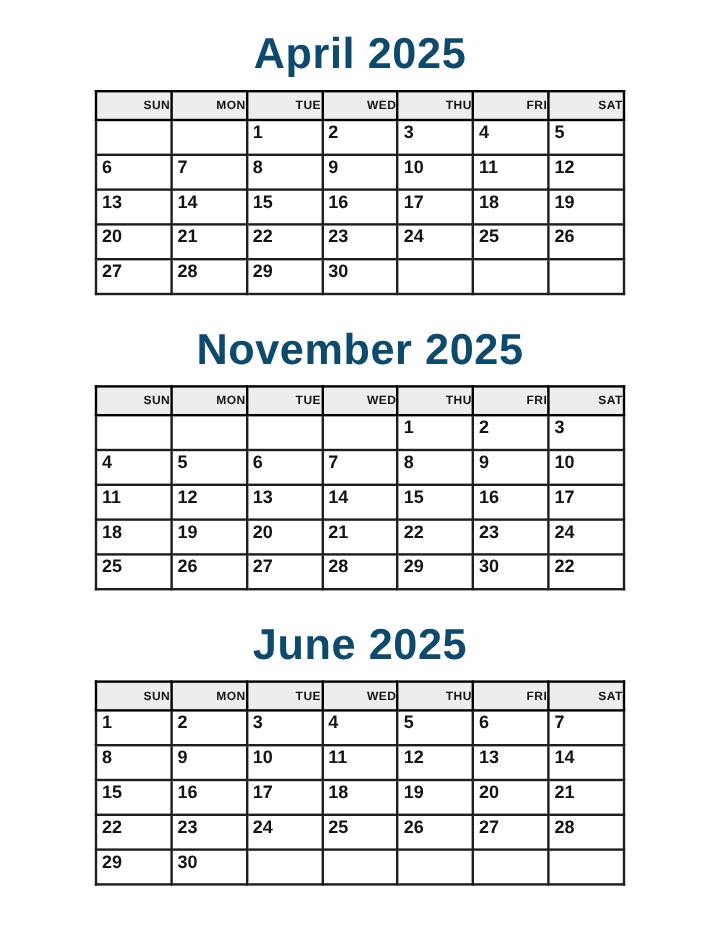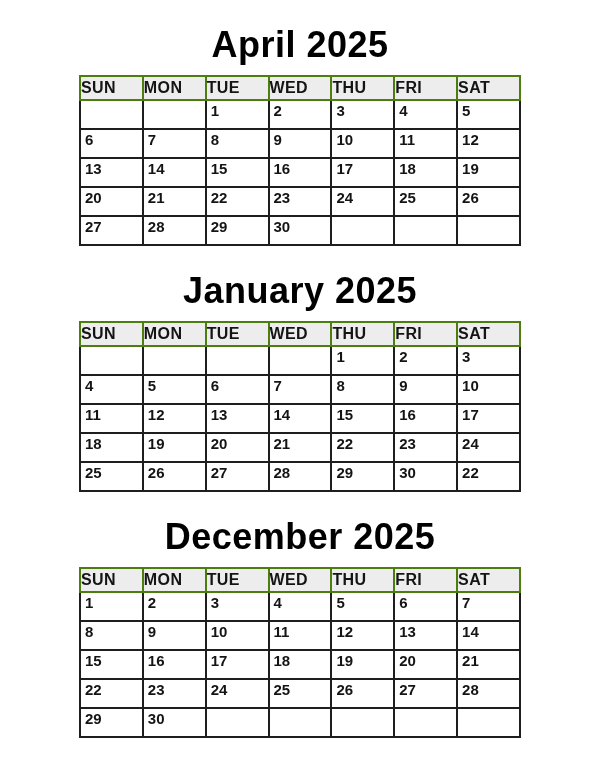--- a/index.html
+++ b/index.html
@@ -20,37 +20,37 @@
   .month {
     width: 600px;
   }
   .month-title {
     margin: 24px 0 9px 0;
     line-height: 42px;
     font-size: 36px;
     font-weight: bold;
     letter-spacing: 0.5px;
     text-align: center;
-    color: #000000;
+    color: #0c4a6e;
   }
   table.month-table {
     border-collapse: collapse;
     table-layout: fixed;
     width: 442px;
     margin: 0 auto;
     background: #ffffff;
   }
   table.month-table th {
-    border: 2px solid #4d7c0f;
+    border: 2px solid #000000;
     background: #ededed;
     height: 22px;
-    font-size: 16px;
+    font-size: 10px;
     font-weight: bold;
     letter-spacing: 0.4px;
-    text-align: left;
+    text-align: right;
     vertical-align: middle;
     color: #141414;
     padding: 0;
   }
   table.month-table td {
     border: 2px solid #1e1e1e;
     height: 26px;
     font-size: 15px;
     font-weight: bold;
     text-align: left;
@@ -123,21 +123,21 @@
             <td>30</td>
             <td></td>
             <td></td>
             <td></td>
           </tr>
         </tbody>
       </table>
     </section>
 
     <section class="month">
-      <h2 class="month-title">January 2025</h2>
+      <h2 class="month-title">November 2025</h2>
       <table class="month-table">
         <thead>
           <tr>
             <th>SUN</th>
             <th>MON</th>
             <th>TUE</th>
             <th>WED</th>
             <th>THU</th>
             <th>FRI</th>
             <th>SAT</th>
@@ -187,21 +187,21 @@
             <td>28</td>
             <td>29</td>
             <td>30</td>
             <td>22</td>
           </tr>
         </tbody>
       </table>
     </section>
 
     <section class="month">
-      <h2 class="month-title">December 2025</h2>
+      <h2 class="month-title">June 2025</h2>
       <table class="month-table">
         <thead>
           <tr>
             <th>SUN</th>
             <th>MON</th>
             <th>TUE</th>
             <th>WED</th>
             <th>THU</th>
             <th>FRI</th>
             <th>SAT</th>

